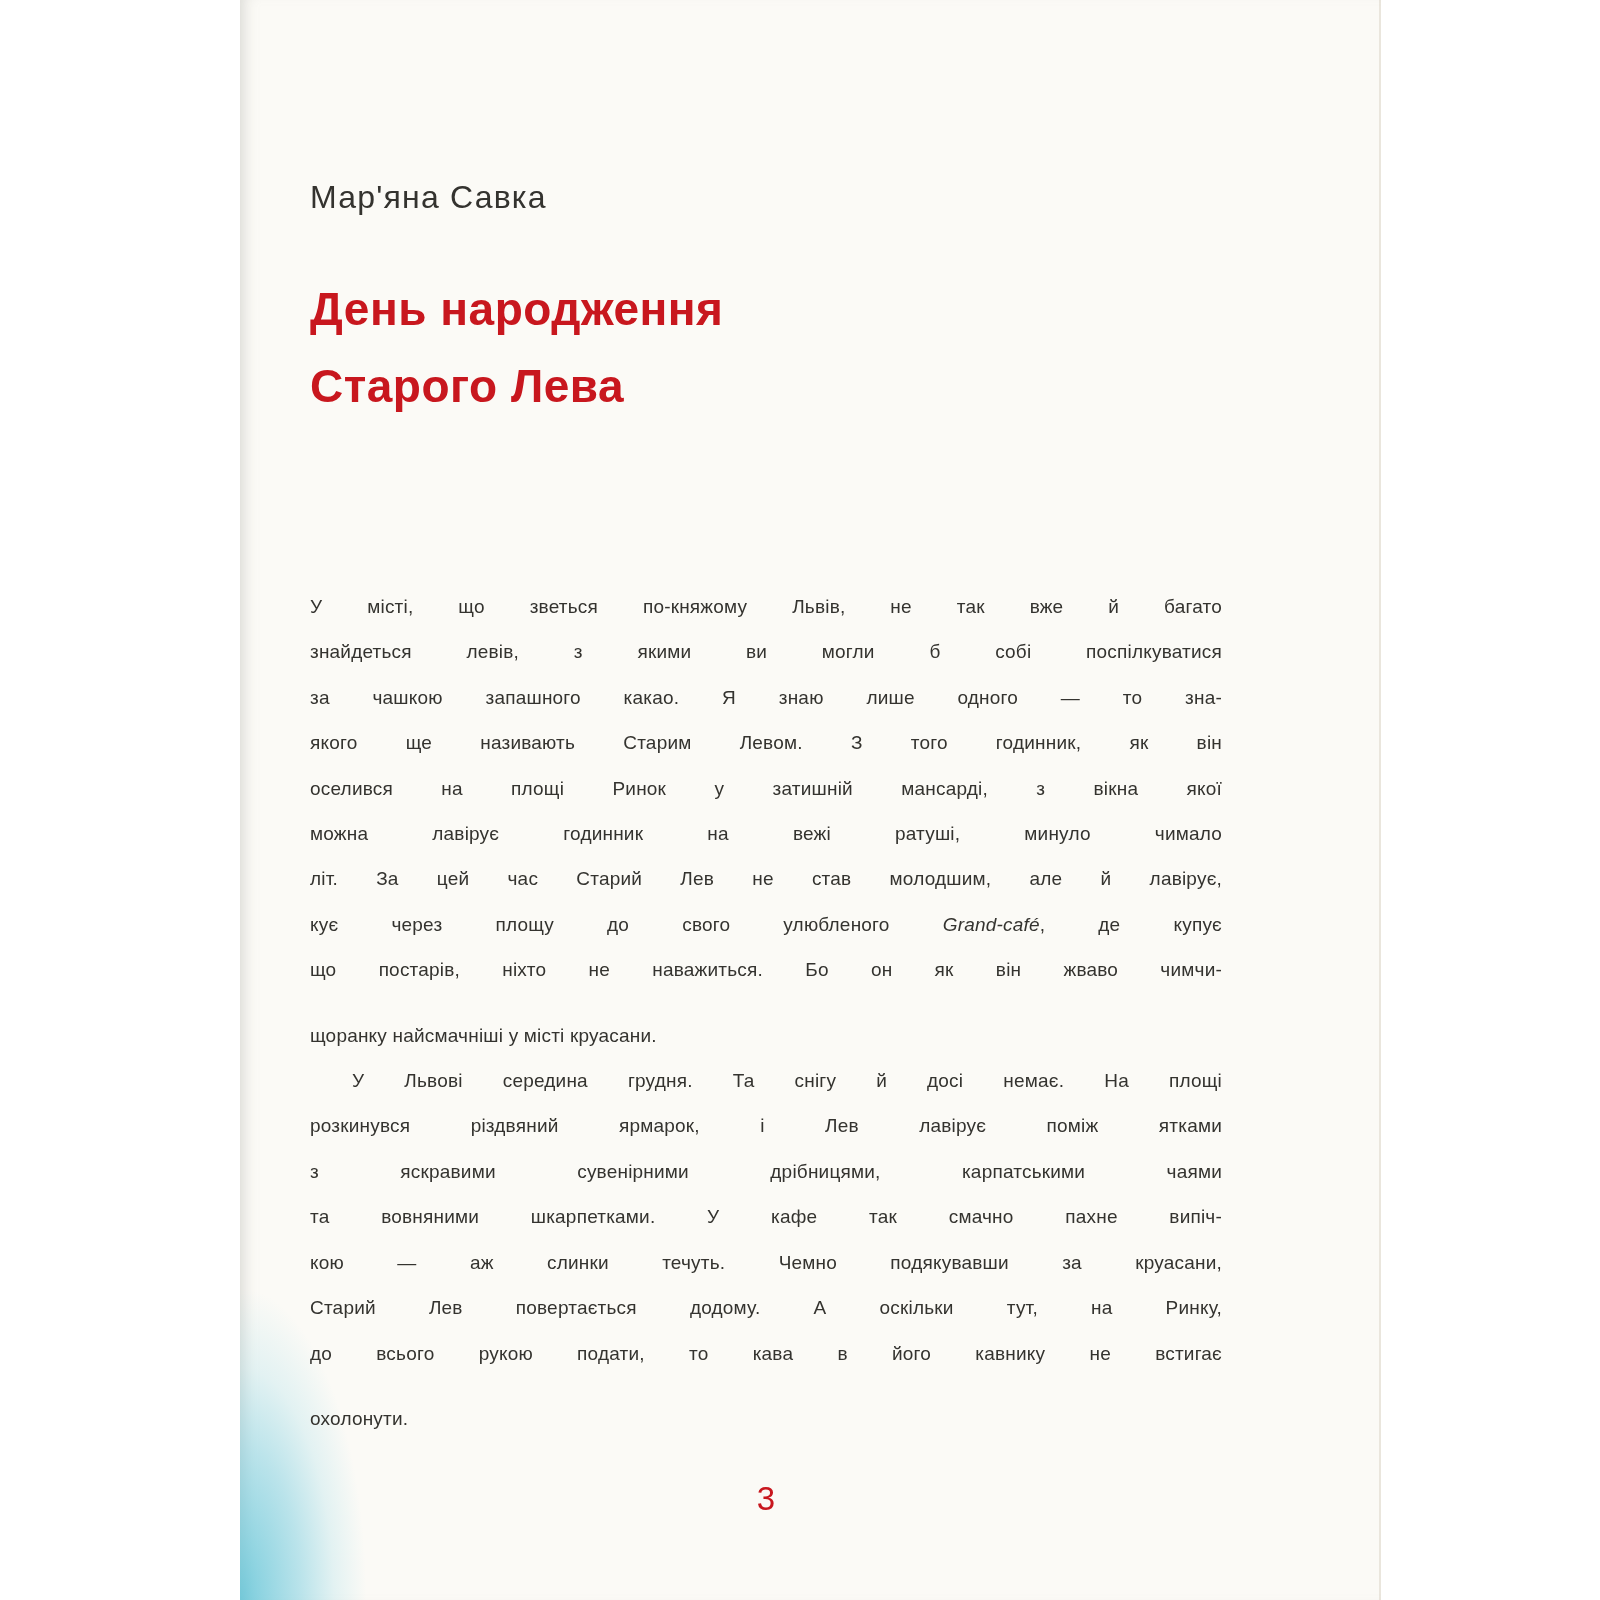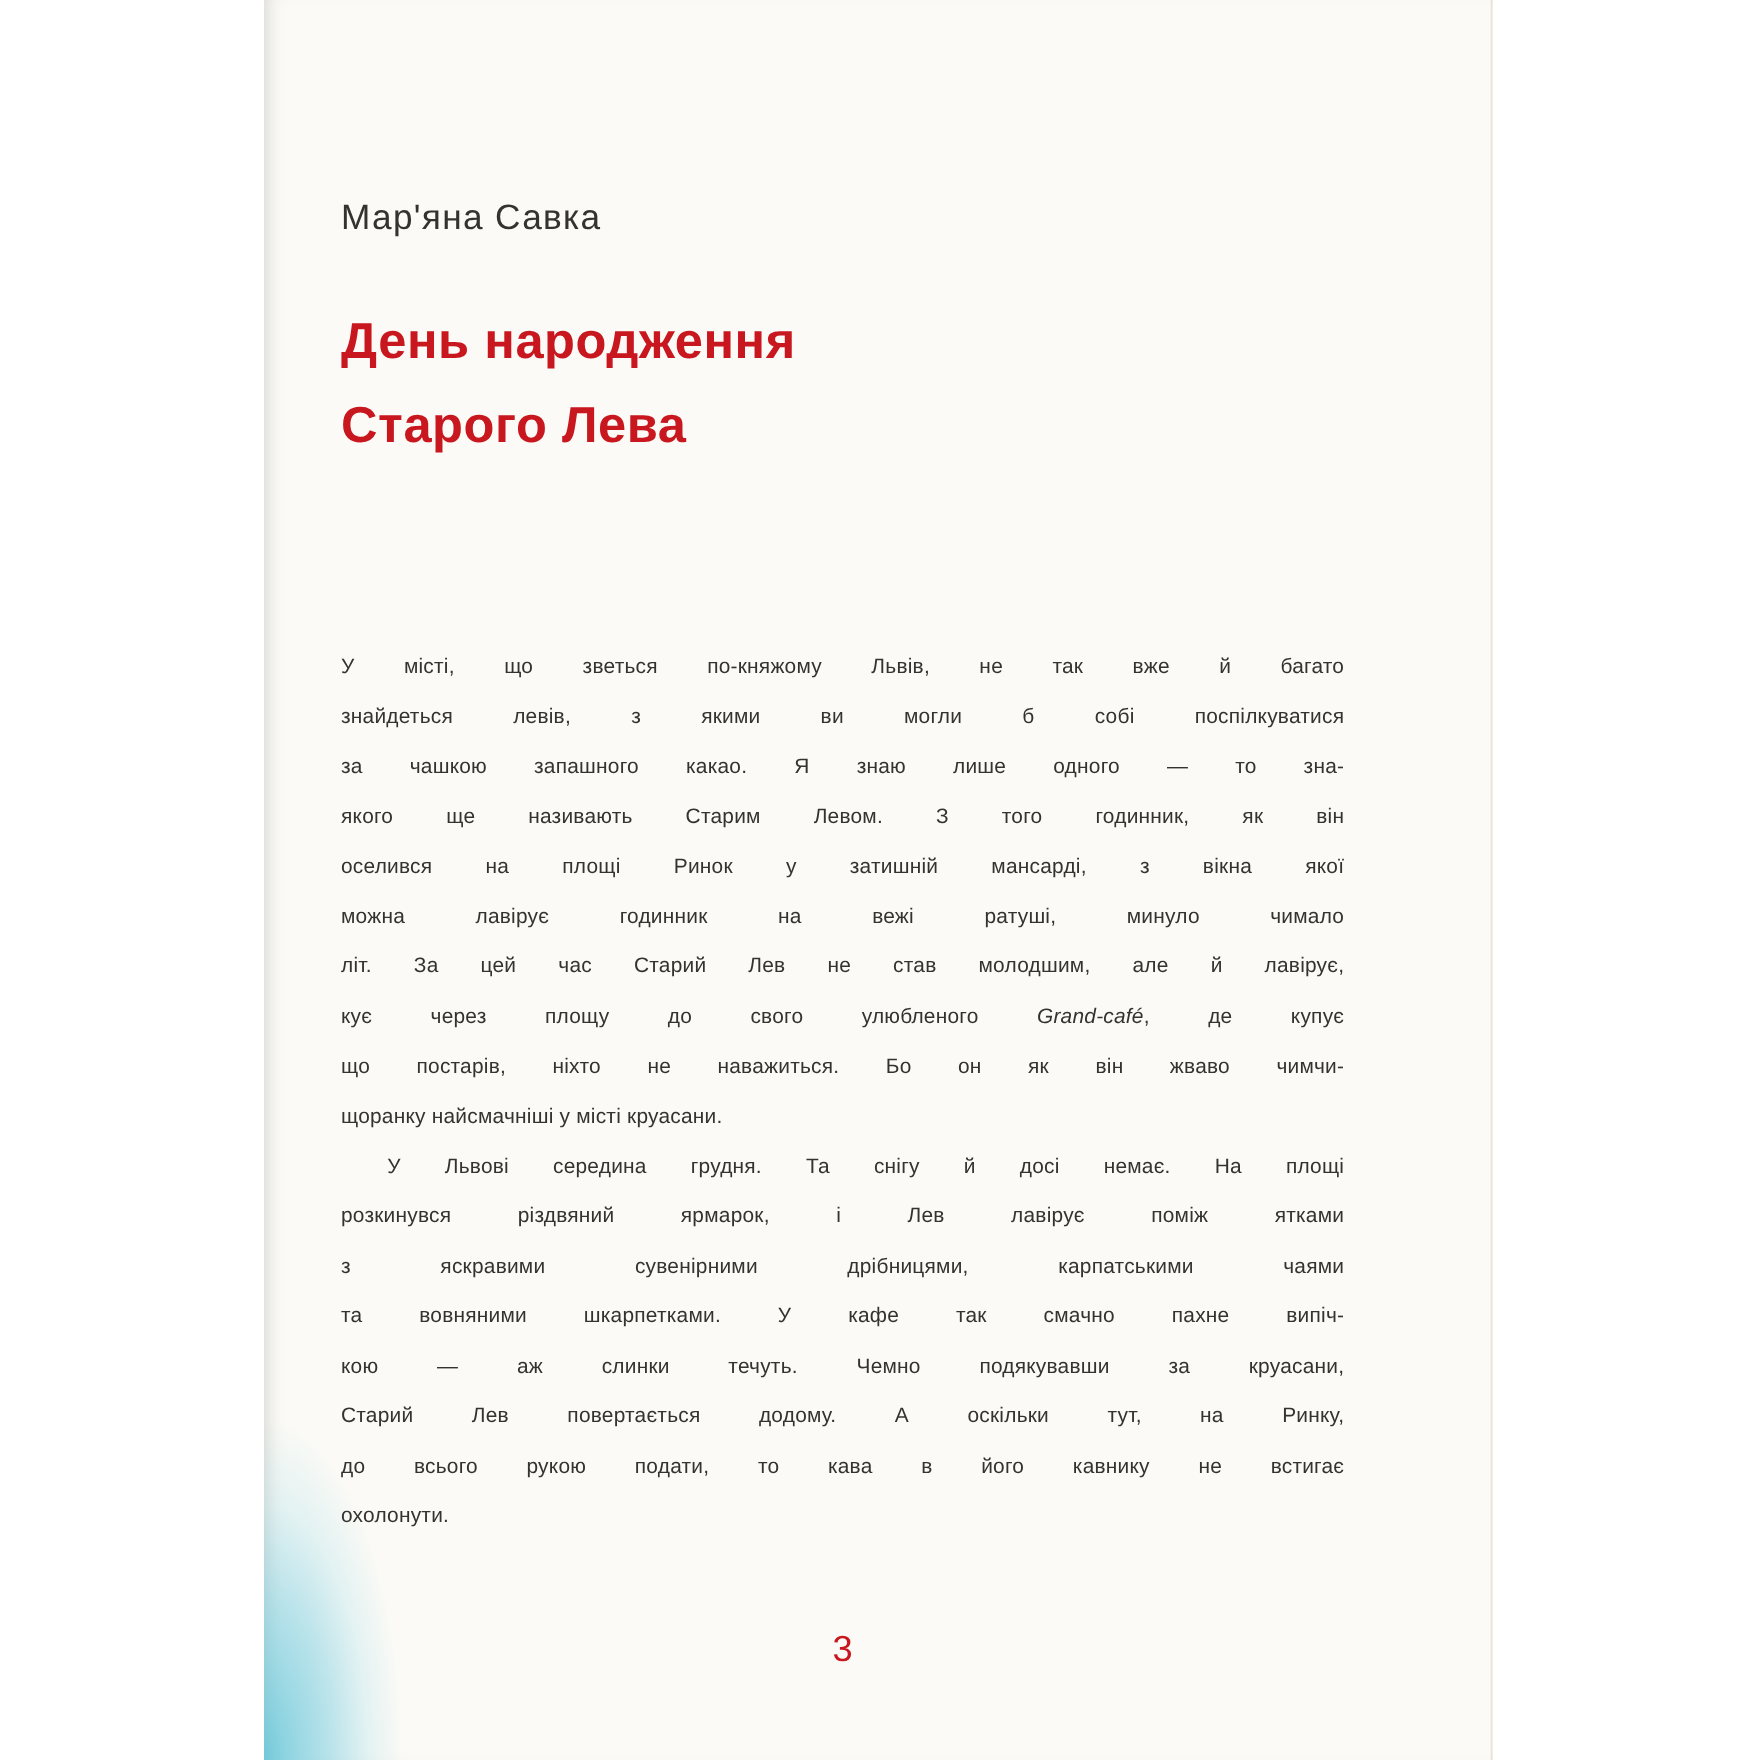--- a/index.html
+++ b/index.html
@@ -19,20 +19,21 @@
   .page {
     position: absolute;
     left: 240px;
     top: 0;
     width: 1117px;
     height: 1600px;
     background: var(--paper, #fbfaf6);
     box-shadow:
       inset 14px 0 16px -12px rgba(150,150,145,0.38),
       inset -2px 0 0 rgba(212,206,190,0.45);
+    padding-left: 24px;
   }
   
   .cyan-glow {
     position: absolute;
     left: 0;
     bottom: 0;
     width: 135px;
     height: 370px;
     background: radial-gradient(120% 108% at 0% 100%,
       rgba(88,193,214,0.80) 0%,
@@ -71,21 +72,21 @@
     width: 912px;
     font-size: 19px;
     line-height: 45.4px;
     letter-spacing: 0.2px;
     color: var(--body-text, #34332f);
   }
   .jline {
     text-align: justify;
     text-align-last: justify;
   }
-  .jline.last { text-align: left; text-align-last: left; }
+  .jline.last { text-align: left; text-align-last: left; margin-top: 20px; }
   .jline.indent { text-indent: 42px; }
   .jline em { font-style: italic; }
 
   .pagenum {
     position: absolute;
     left: 70px;
     top: 1479px;
     width: 912px;
     text-align: center;
     font-size: 33px;

